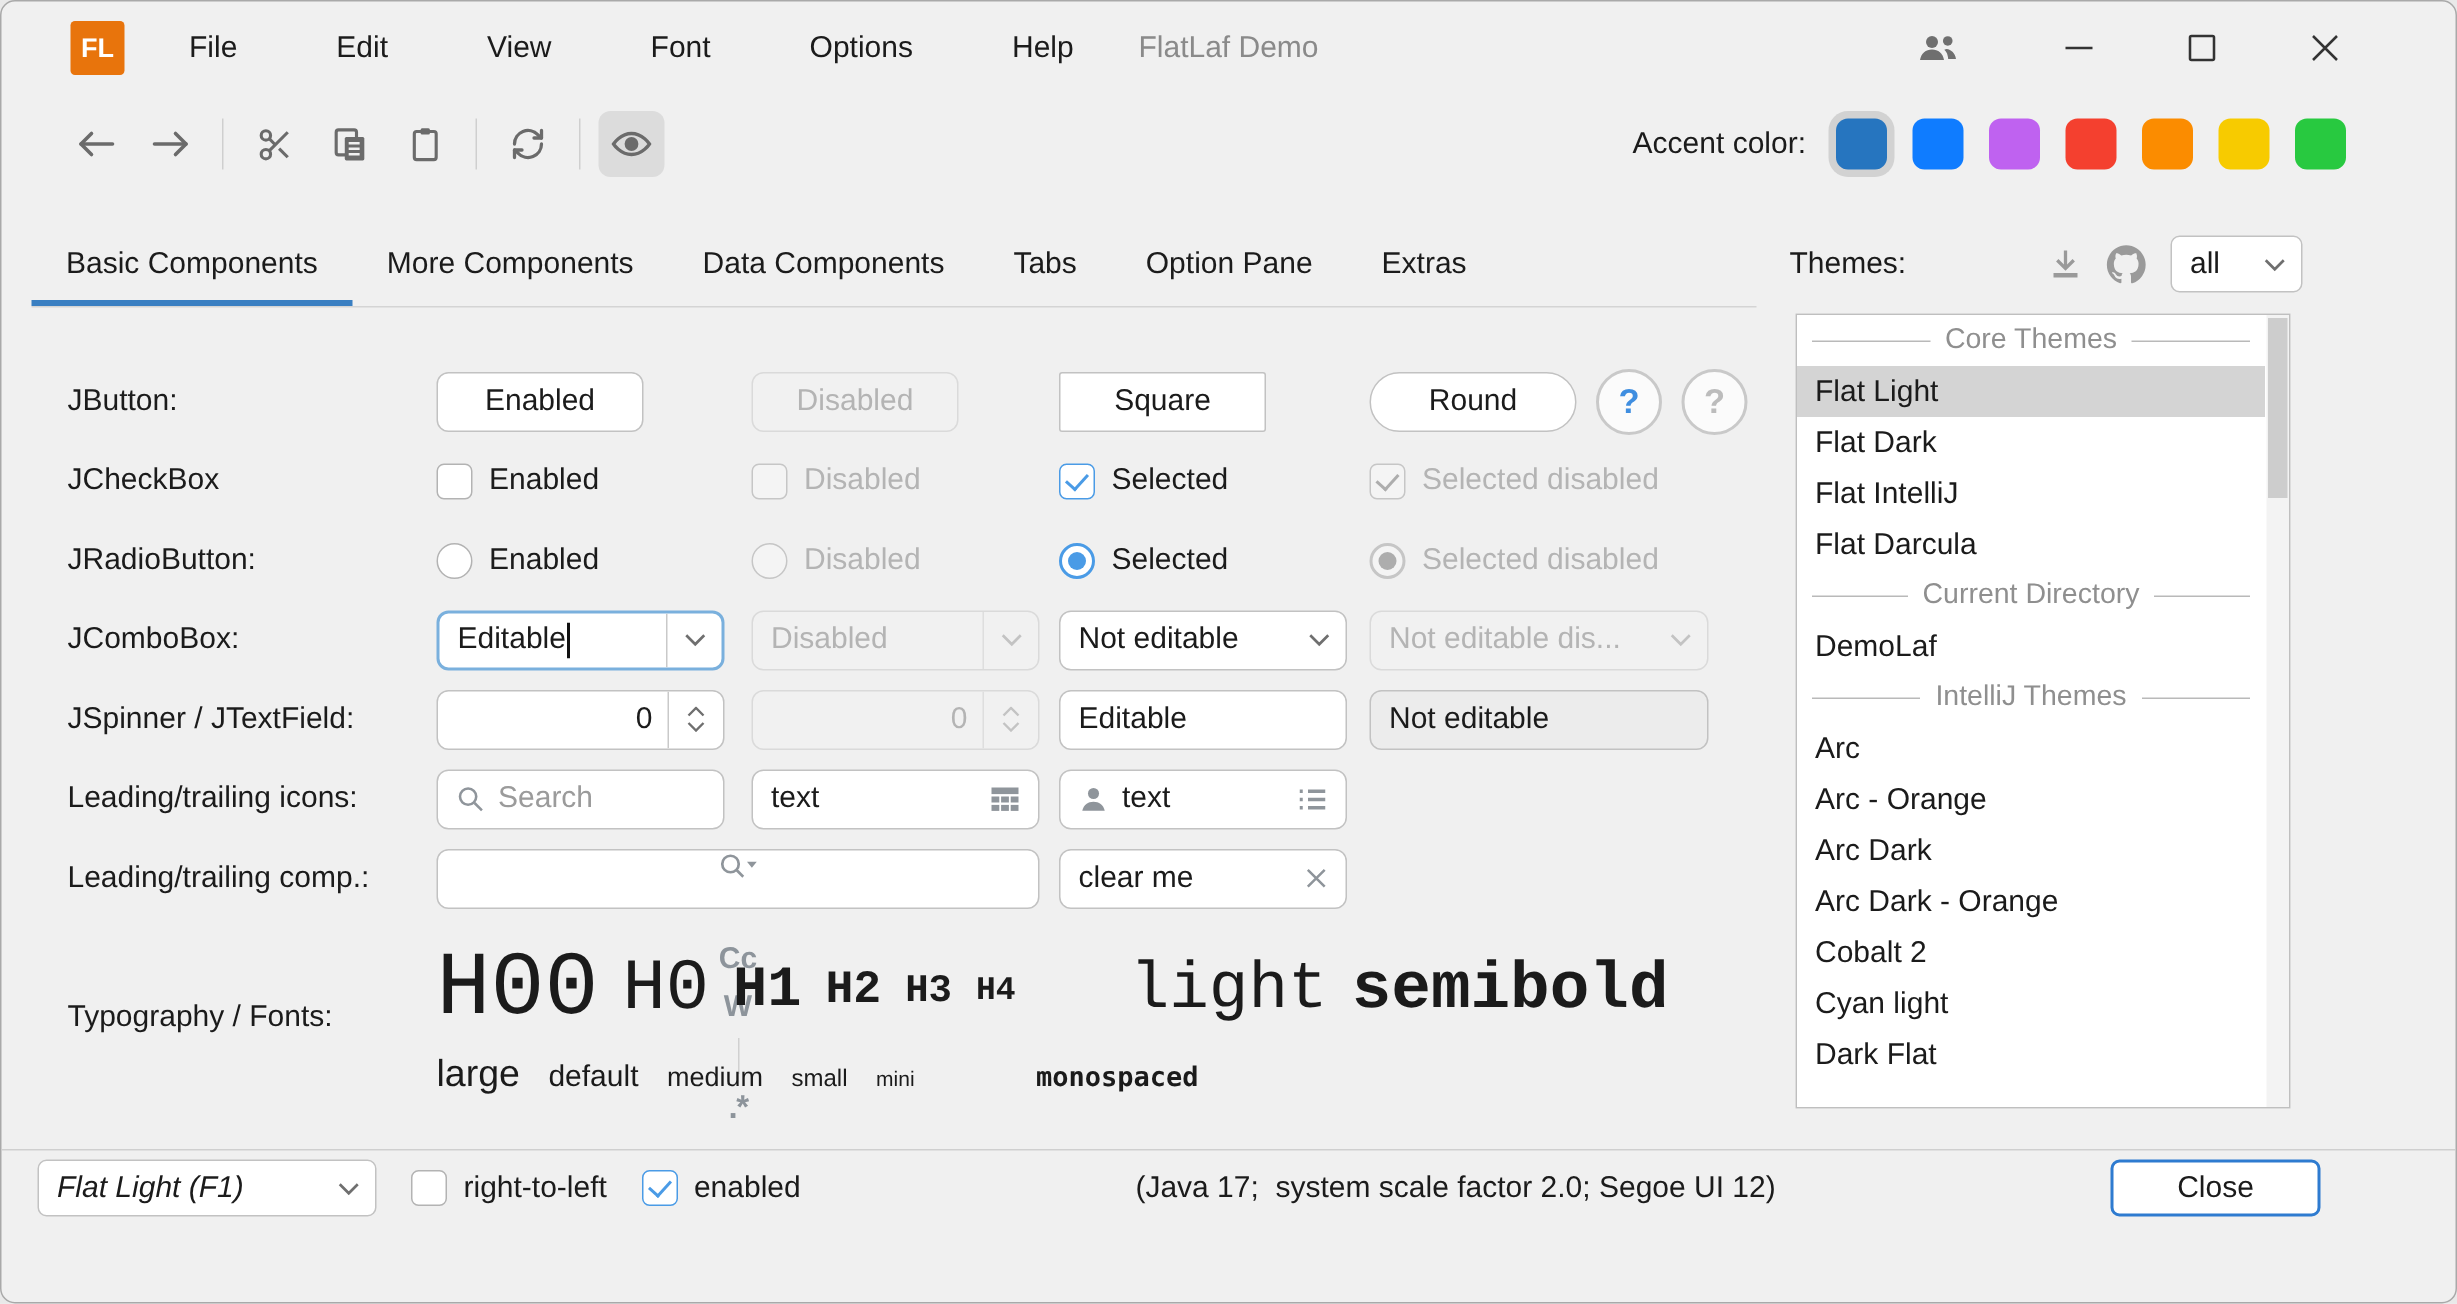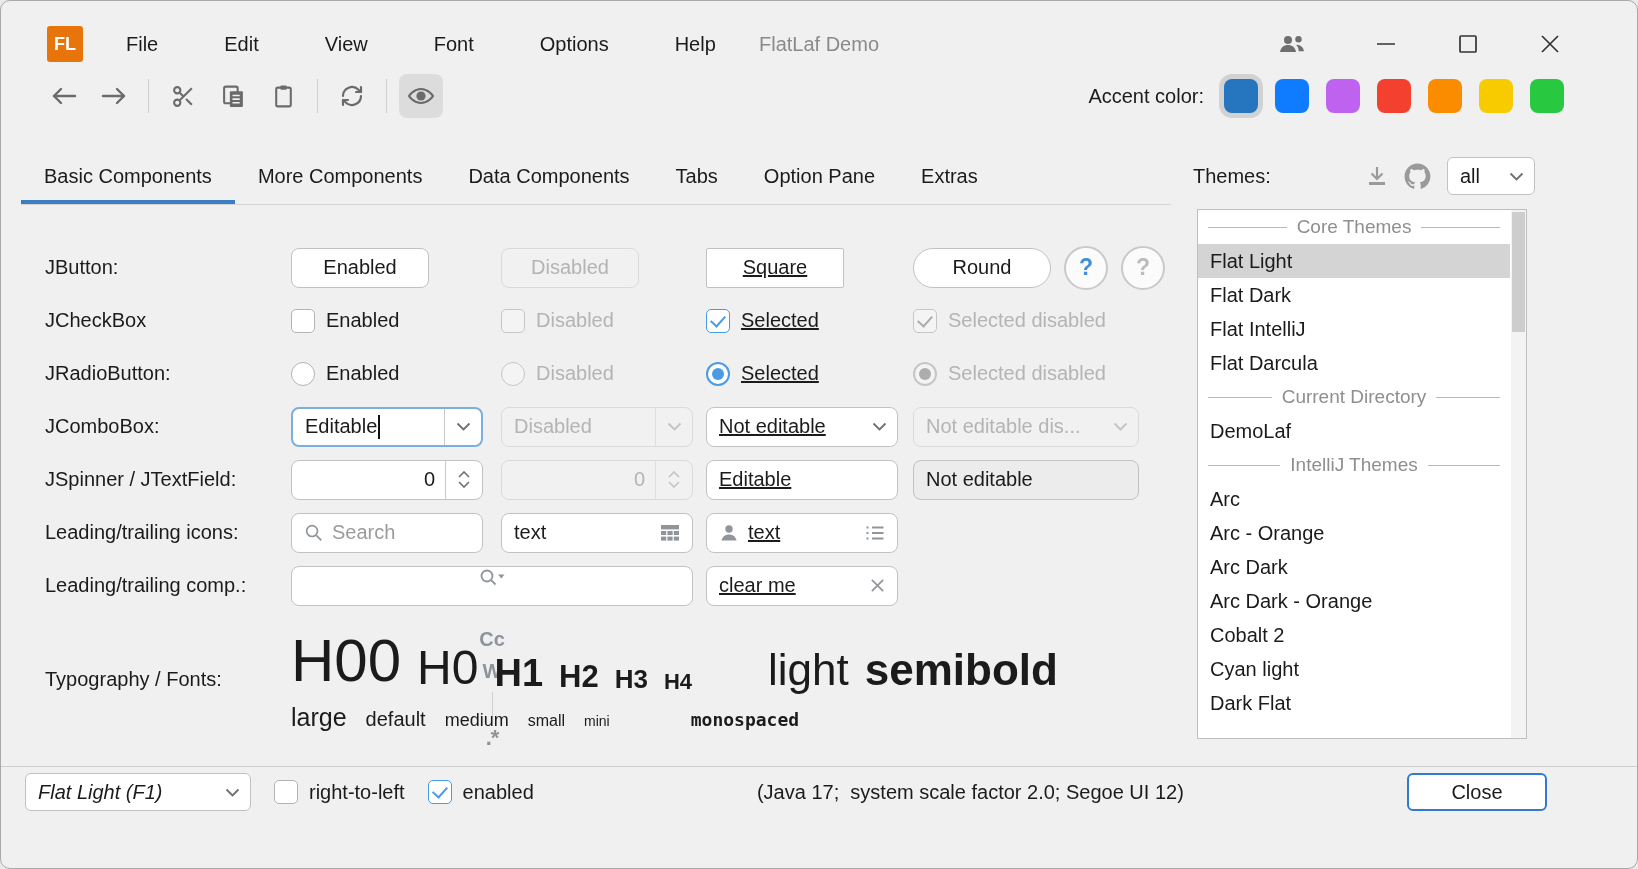--- a/index.html
+++ b/index.html
@@ -3,21 +3,21 @@
 <meta charset="utf-8">
 <style>
   * { box-sizing: border-box; margin: 0; padding: 0; }
   html,body { width:1638px; height:869px; background:#e9e9e9; font-family:"Liberation Sans",sans-serif; }
   .window{
     position:absolute; left:0; top:0; width:1638px; height:869px;
     background:#f0f0f0; border:1px solid #a9a9a9; border-radius:10px;
     overflow:hidden; font-size:20px; color:#1b1b1b;
   }
   
-  .titlebar{position:absolute;left:0;top:0;right:0;height:62px;display:flex;align-items:center;margin-top:12px;}
+  .titlebar{position:absolute;left:0;top:0;right:0;height:62px;display:flex;align-items:center;}
   .logo{width:36px;height:36px;margin-left:46px;background:#e8740c;color:#fff;border-radius:3px;
     display:flex;align-items:center;justify-content:center;font-weight:700;font-size:18px;flex:none;}
   .menubar{display:flex;margin-left:26px;gap:32px;}
   .menu-item{padding:6px 17px;font-size:20px;cursor:default;}
   .win-title{position:absolute;left:300px;right:300px;text-align:center;color:#8a8a8a;pointer-events:none;}
   .win-controls{position:absolute;right:64px;top:0;height:62px;display:flex;align-items:center;gap:36px;}
   .wbtn{width:46px;height:46px;display:flex;align-items:center;justify-content:center;color:#333;}
   .wbtn.users{color:#6f6f6f;margin-right:12px;}
   
   .toolbar{position:absolute;left:0;top:62px;right:0;height:66px;display:flex;align-items:center;padding:0 73px 0 22px;margin-left:19px;}
@@ -31,21 +31,21 @@
   
   .tab-strip{position:absolute;left:20px;top:152px;width:1150px;height:52px;display:flex;border-bottom:1px solid #d4d4d4;}
   .tab{padding:0 23px;display:flex;align-items:center;border-bottom:4px solid transparent;font-size:20px;cursor:default;}
   .tab.selected{border-bottom-color:#3a7fc2;}
   
   .rows{position:absolute;left:44px;top:232px;width:1126px;padding-top:8px;}
   .row{display:flex;align-items:center;height:53px;}
   .row-label{width:246px;flex:none;}
   .c1{width:210px;display:flex;align-items:center;flex:none;}
   .c2{width:205px;display:flex;align-items:center;flex:none;}
-  .c3{width:207px;display:flex;align-items:flex-start;flex:none;text-decoration:underline;}
+  .c3{width:207px;display:flex;align-items:flex-start;flex:none;}
   .c4{flex:1;display:flex;align-items:center;}
   .cellw{width:415px;display:flex;align-items:center;flex:none;}
   .btn{height:40px;width:138px;background:#fff;border:1px solid #c2c2c2;border-radius:8px;font:inherit;color:#1b1b1b;
     display:flex;align-items:center;justify-content:center;cursor:default;}
   .btn.square{border-radius:2px;}
   .btn.round{border-radius:20px;}
   .btn.disabled{background:#f1f1f1;border-color:#dadada;color:#b4b4b4;}
   .help-btn{width:44px;height:44px;border-radius:50%;border:2px solid #c9c9c9;background:#fbfbfb;color:#3f8ee0;
     font-size:23px;font-weight:700;display:flex;align-items:center;justify-content:center;margin-left:13px;flex:none;cursor:default;}
   .help-btn.disabled{color:#bcbcbc;}
@@ -80,21 +80,21 @@
   .field input{flex:1;min-width:0;border:0;background:transparent;font:inherit;color:inherit;outline:none;}
   .field input::placeholder{color:#9b9b9b;}
   .field.readonly{background:#ececec;}
   .field .ficon{color:#8f959b;flex:none;display:flex;align-items:center;}
   .w246{width:226px;} .w402{width:402px;flex-direction:column;}
   .mc{font-weight:700;font-size:20px;color:#8d949b;flex:none;}
   .regex{font-weight:700;font-size:22px;color:#8d949b;letter-spacing:-1px;flex:none;}
   .fsep{width:1px;height:24px;background:#d0d0d0;flex:none;}
   
   .typo-row{display:flex;align-items:center;margin-top:14px;}
-  .typo-line1{display:flex;align-items:flex-end;gap:16px;}
+  .typo-line1{display:flex;align-items:center;gap:16px;font-family:Liberation Mono, monospace;}
   .h00{font-size:60px;} .h0{font-size:48px;} .h1{font-size:38px;font-weight:700;}
   .h2{font-size:31px;font-weight:700;} .h3{font-size:26px;font-weight:700;} .h4{font-size:22px;font-weight:700;}
   .t-light{font-size:44px;font-weight:300;margin-left:60px;}
   .t-semibold{font-size:44px;font-weight:700;}
   .typo-line2{display:flex;align-items:baseline;gap:19px;margin-top:8px;}
   .sz0{font-size:25px;} .sz1{font-size:20px;} .sz2{font-size:18px;} .sz3{font-size:16px;} .sz4{font-size:14px;}
   .t-mono{font-family:"DejaVu Sans Mono",monospace;font-weight:700;font-size:18px;margin-left:62px;}
   
   .themes-header{position:absolute;left:1192px;top:152px;width:342px;height:46px;display:flex;align-items:center;}
   .icon-btn{width:40px;height:40px;display:flex;align-items:center;justify-content:center;color:#9a9a9a;flex:none;}

